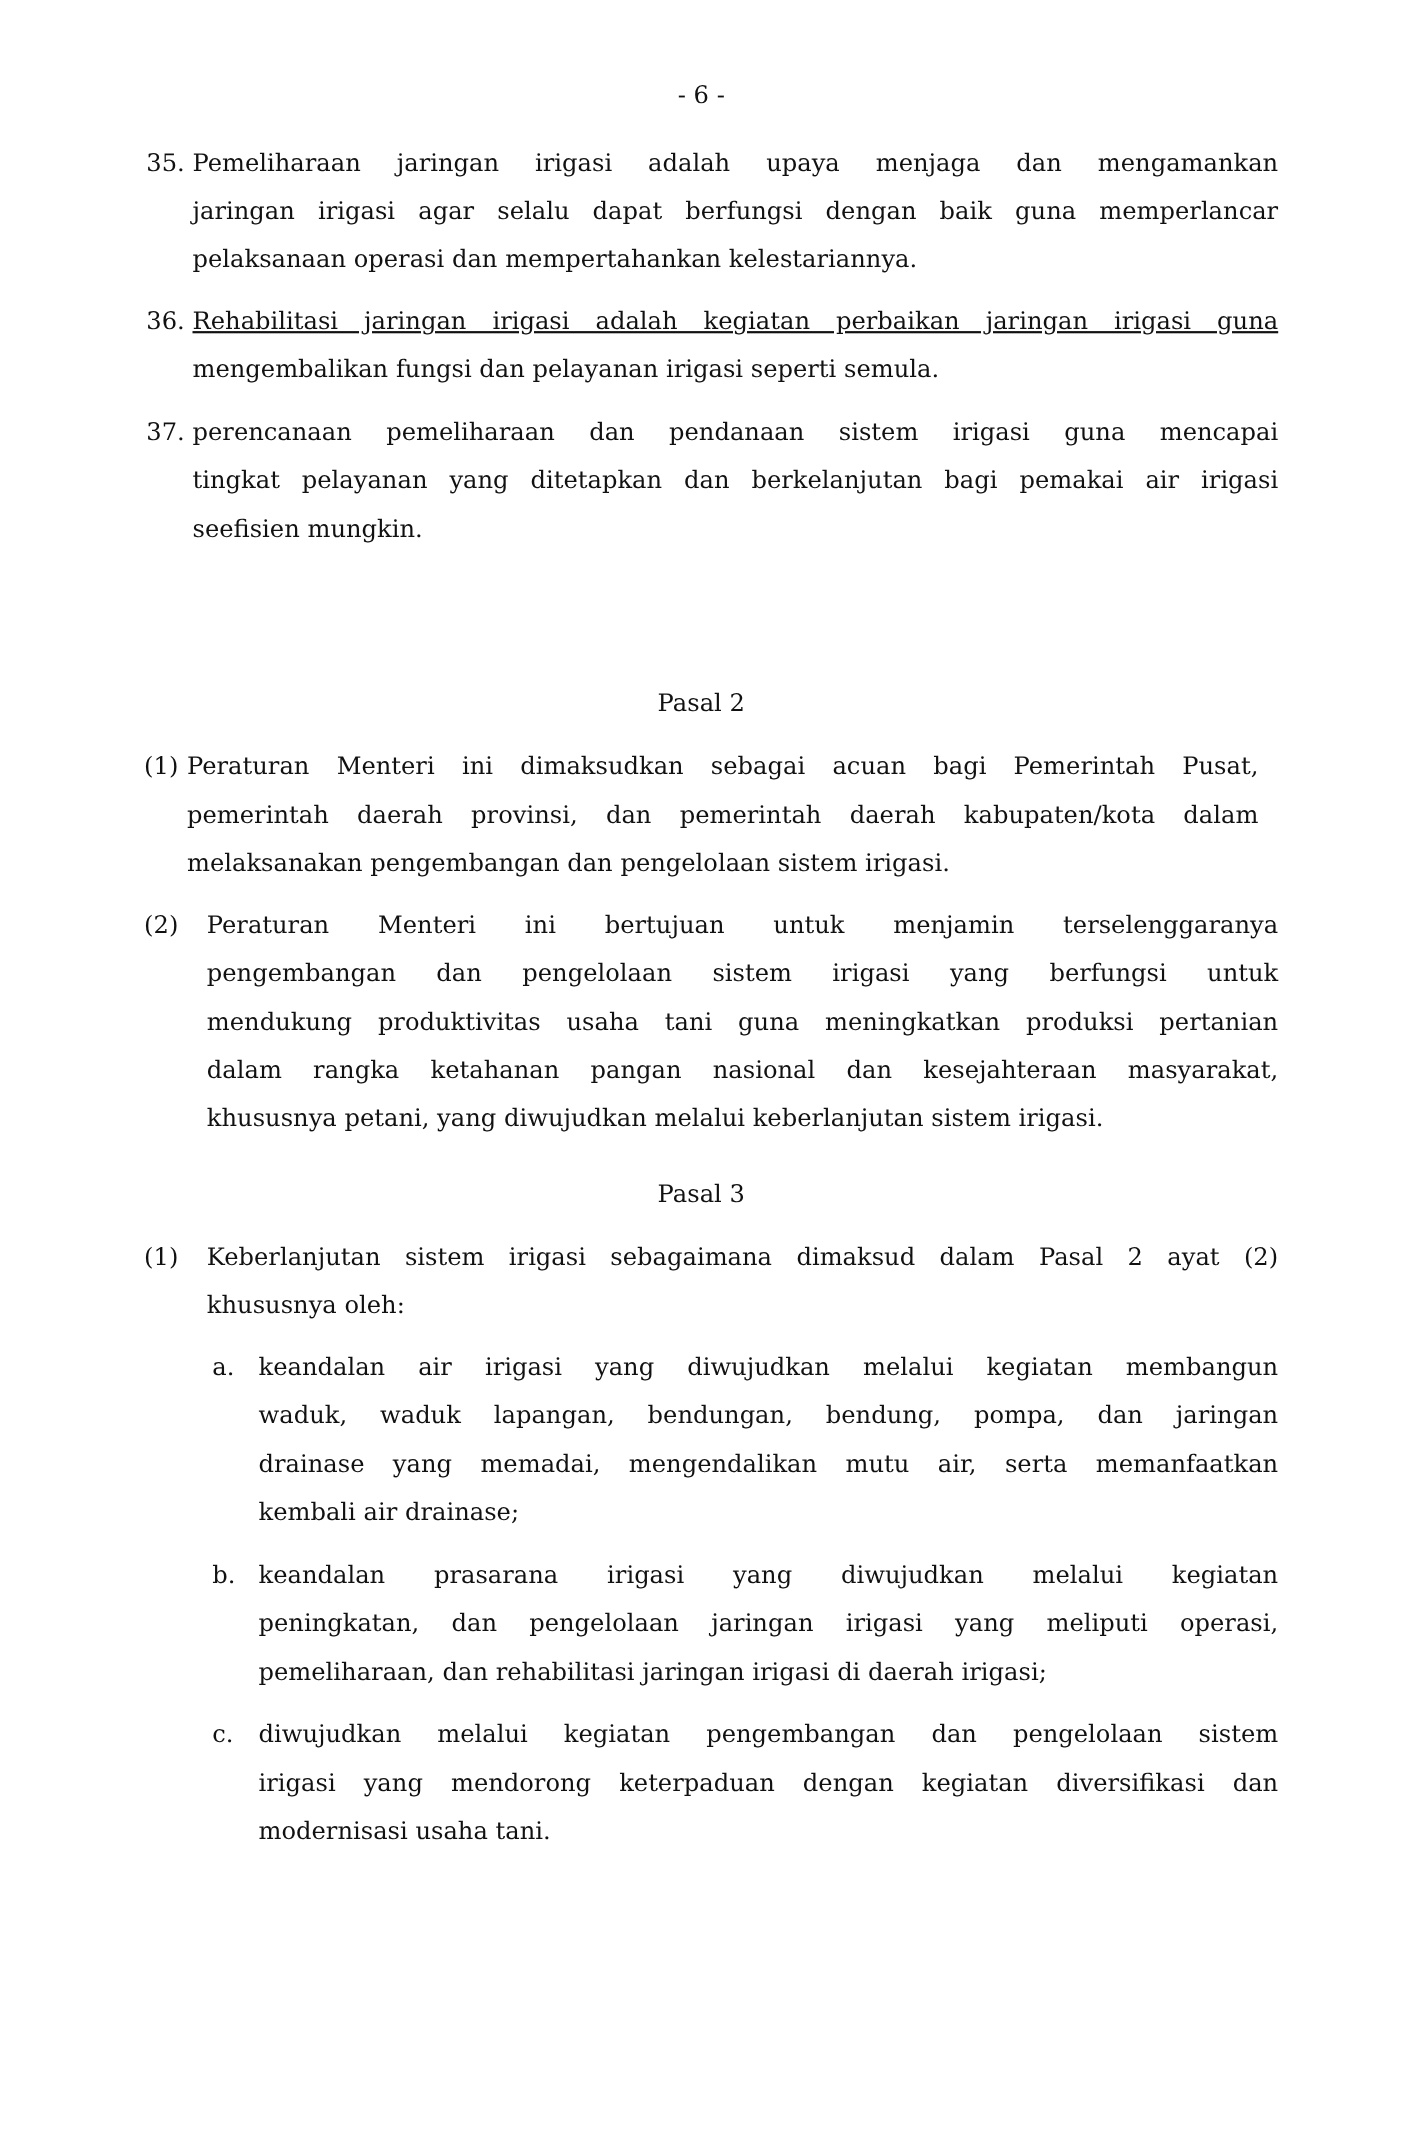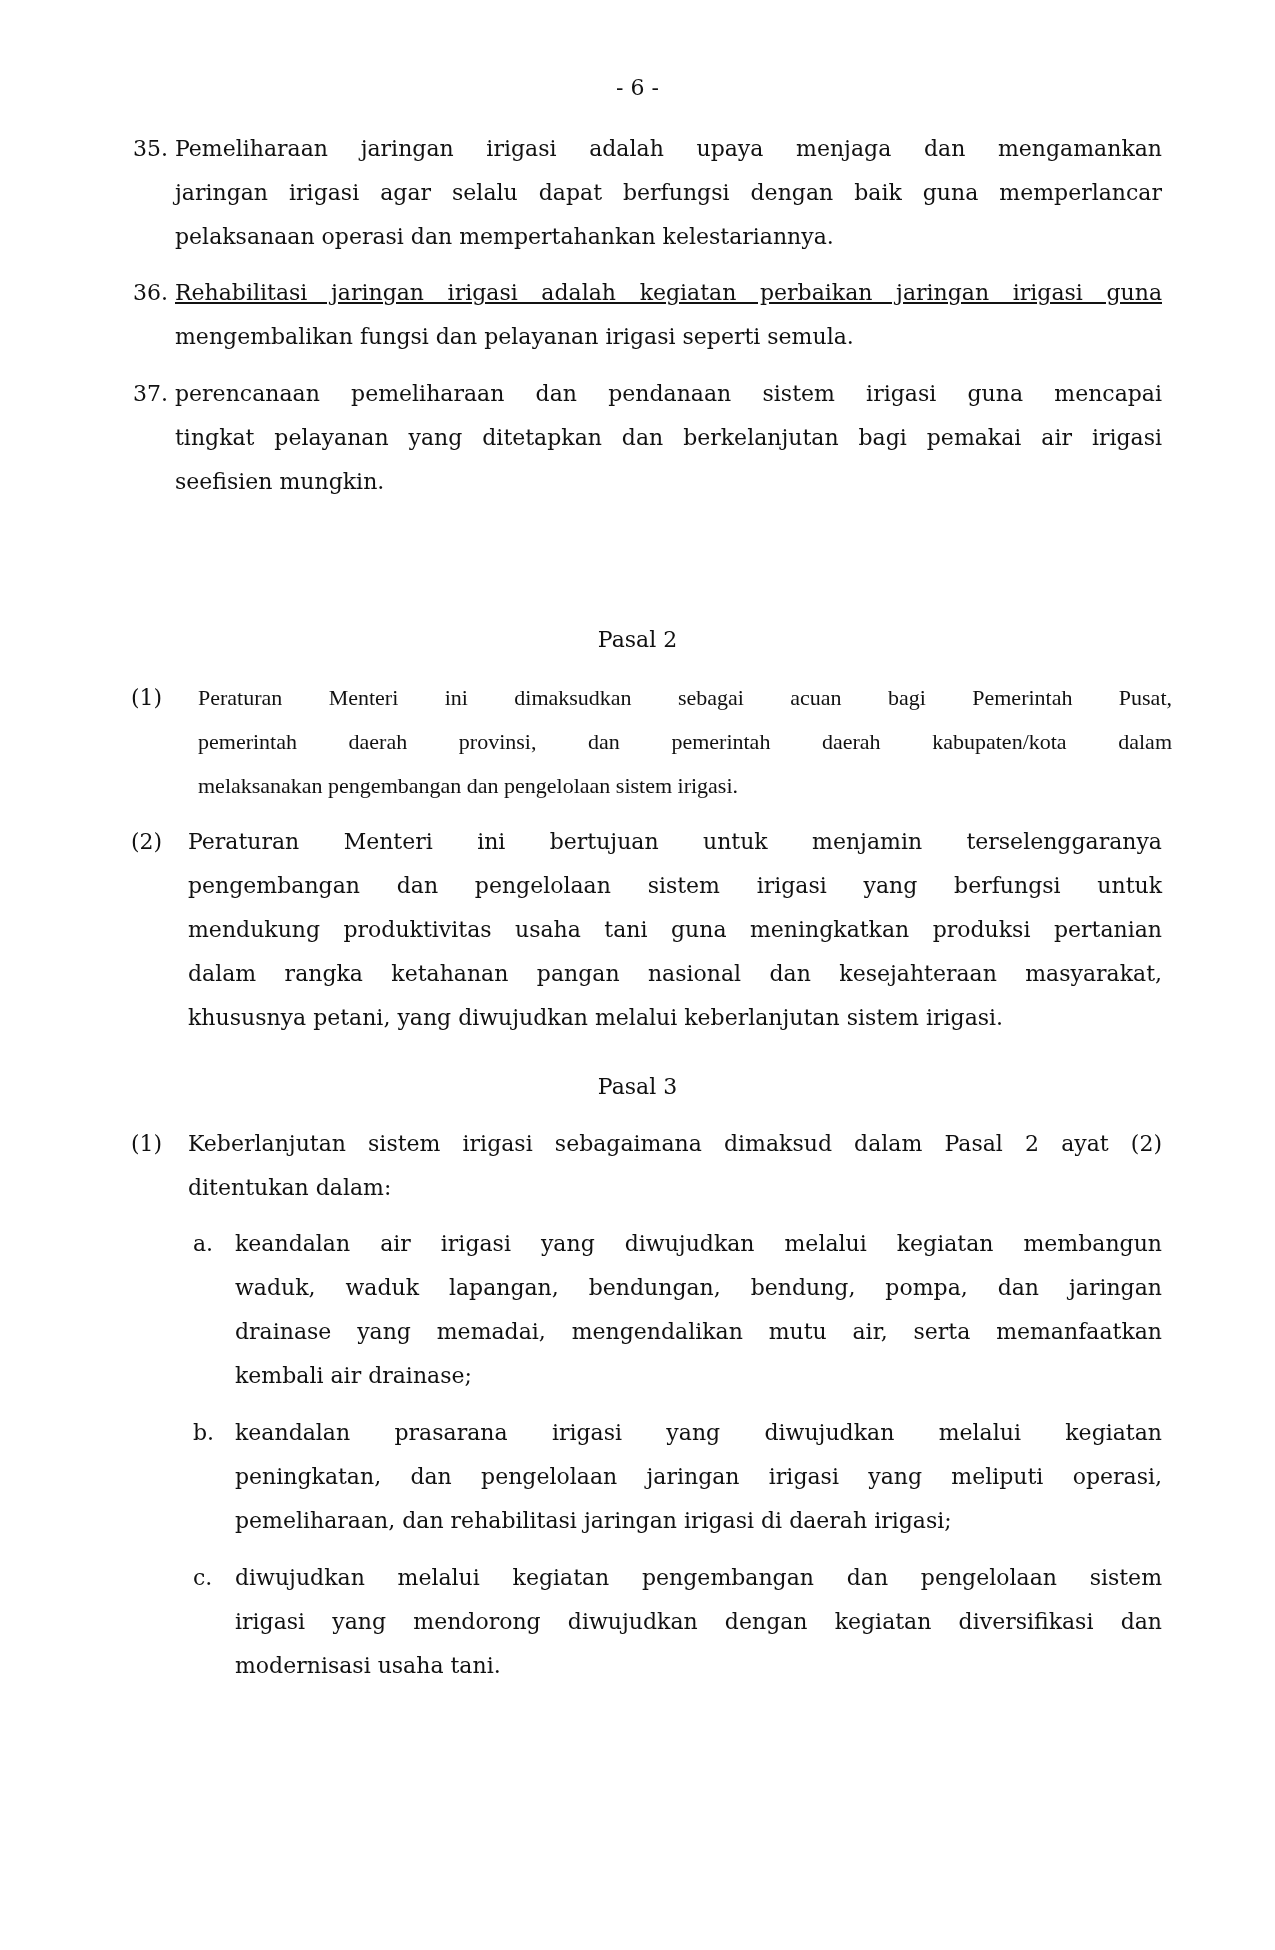--- a/index.html
+++ b/index.html
@@ -44,21 +44,21 @@
     <div class="line" style="white-space: nowrap;">perencanaan pemeliharaan dan pendanaan sistem irigasi guna mencapai</div>
     <div class="line" style="white-space: nowrap;">tingkat pelayanan yang ditetapkan dan berkelanjutan bagi pemakai air irigasi</div>
     <div class="line last" style="white-space: nowrap;">seefisien mungkin.</div>
   </div>
 </div>
 
 <div class="heading" style="top:618px;">Pasal 2</div>
 
 <div class="para" style="top:676px;left:0;">
   <span class="marker" style="left:131px;top:0;">(1)</span>
-  <div class="block" style="left:198px;top:0;width:974px;font-family:Liberation Serif, serif;">
+  <div class="block" style="left:170px;top:0;width:974px;">
     <div class="line" style="white-space: nowrap;">Peraturan Menteri ini dimaksudkan sebagai acuan bagi Pemerintah Pusat,</div>
     <div class="line" style="white-space: nowrap;">pemerintah daerah provinsi, dan pemerintah daerah kabupaten/kota dalam</div>
     <div class="line last" style="white-space: nowrap;">melaksanakan pengembangan dan pengelolaan sistem irigasi.</div>
   </div>
 </div>
 
 <div class="para" style="top:820px;left:0;">
   <span class="marker" style="left:131px;top:0;">(2)</span>
   <div class="block" style="left:188px;top:0;width:974px;">
     <div class="line" style="white-space: nowrap;">Peraturan Menteri ini bertujuan untuk menjamin terselenggaranya</div>
@@ -68,21 +68,21 @@
     <div class="line last" style="white-space: nowrap;">khususnya petani, yang diwujudkan melalui keberlanjutan sistem irigasi.</div>
   </div>
 </div>
 
 <div class="heading" style="top:1065px;">Pasal 3</div>
 
 <div class="para" style="top:1122px;left:0;">
   <span class="marker" style="left:131px;top:0;">(1)</span>
   <div class="block" style="left:188px;top:0;width:974px;">
     <div class="line" style="white-space: nowrap;">Keberlanjutan sistem irigasi sebagaimana dimaksud dalam Pasal 2 ayat (2)</div>
-    <div class="line last" style="white-space: nowrap;">ditentukan dalam:</div>
+    <div class="line last" style="white-space: nowrap;">khususnya oleh:</div>
   </div>
 </div>
 
 <div class="para" style="top:1222px;left:0;">
   <span class="marker" style="left:193px;top:0;">a.</span>
   <div class="block" style="left:235px;top:0;width:927px;">
     <div class="line" style="white-space: nowrap;">keandalan air irigasi yang diwujudkan melalui kegiatan membangun</div>
     <div class="line" style="white-space: nowrap;">waduk, waduk lapangan, bendungan, bendung, pompa, dan jaringan</div>
     <div class="line" style="white-space: nowrap;">drainase yang memadai, mengendalikan mutu air, serta memanfaatkan</div>
     <div class="line last" style="white-space: nowrap;">kembali air drainase;</div>
@@ -95,16 +95,16 @@
     <div class="line" style="white-space: nowrap;">keandalan prasarana irigasi yang diwujudkan melalui kegiatan</div>
     <div class="line" style="white-space: nowrap;">peningkatan, dan pengelolaan jaringan irigasi yang meliputi operasi,</div>
     <div class="line last" style="white-space: nowrap;">pemeliharaan, dan rehabilitasi jaringan irigasi di daerah irigasi;</div>
   </div>
 </div>
 
 <div class="para" style="top:1556px;left:0;">
   <span class="marker" style="left:193px;top:0;">c.</span>
   <div class="block" style="left:235px;top:0;width:927px;">
     <div class="line" style="white-space: nowrap;">diwujudkan melalui kegiatan pengembangan dan pengelolaan sistem</div>
-    <div class="line" style="white-space: nowrap;">irigasi yang mendorong diwujudkan dengan kegiatan diversifikasi dan</div>
+    <div class="line" style="white-space: nowrap;">irigasi yang mendorong keterpaduan dengan kegiatan diversifikasi dan</div>
     <div class="line last" style="white-space: nowrap;">modernisasi usaha tani.</div>
   </div>
 </div>
 
 </body></html>

